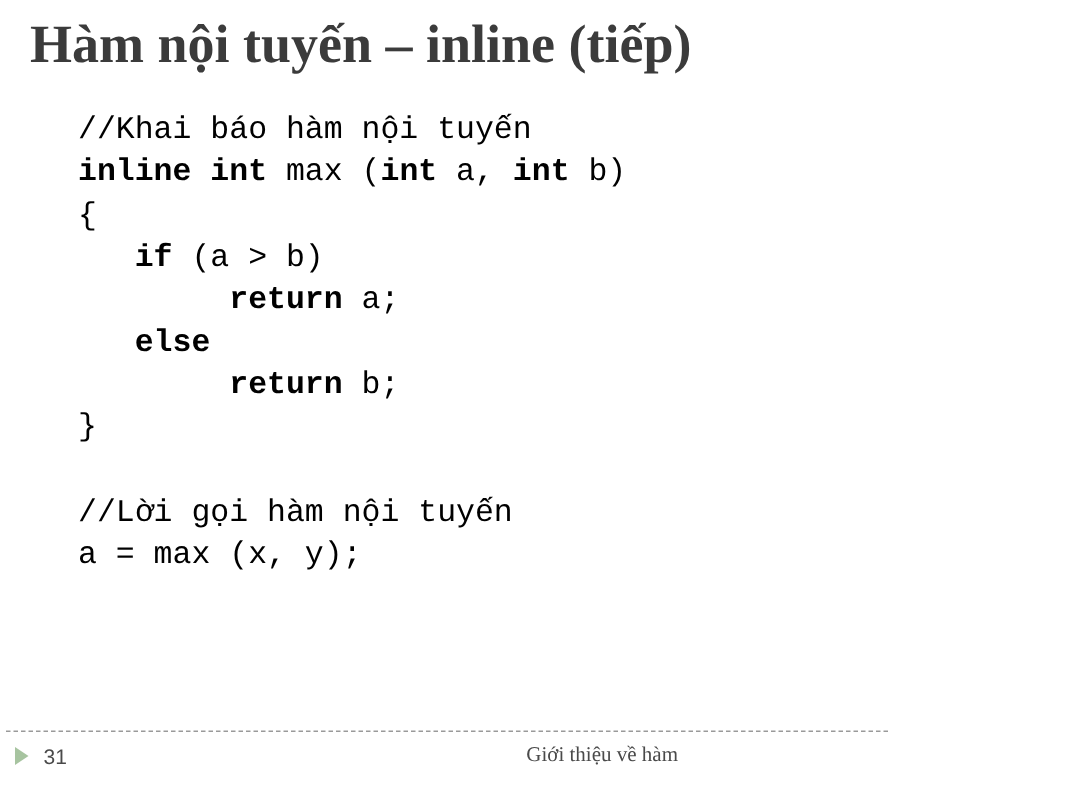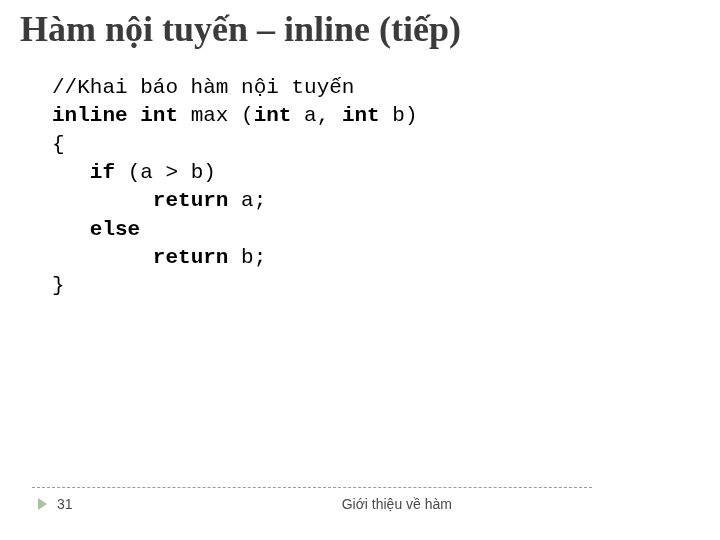--- a/index.html
+++ b/index.html
@@ -32,21 +32,21 @@
     white-space: pre;
     margin-left: 32px;
   }
   .code.second {
     margin-top: 28px;
   }
   .kw { font-weight: bold; }
 
   .footer {
     position: absolute;
-    left: 32px;
+    left: 4px;
     right: 20px;
     bottom: 28px;
   }
   .divider {
     border: none;
     border-top: 1px dashed #9a9a9a;
     margin: 0 0 8px 0;
   }
   .footer-row {
     display: flex;
@@ -58,38 +58,40 @@
   .bullet {
     width: 0; height: 0;
     border-top: 6px solid transparent;
     border-bottom: 6px solid transparent;
     border-left: 9px solid #a7c4a0;
     margin-right: 10px;
     margin-left: 6px;
   }
   .page-num { margin-right: 20px; }
   .footer-spacer { flex: 1; }
-  .footer-text { margin-right: 140px; }
+  .footer-text { margin-right: 140px; font-family: Liberation Serif, serif; }
 </style>
 </head>
 <body>
 
 <div class="slide">
 
   <h1 class="title">Hàm nội tuyến – inline (tiếp)</h1>
 
   <div class="code"><span>//Khai báo hàm nội tuyến</span>
 <span class="kw">inline int</span><span> max (</span><span class="kw">int</span><span> a, </span><span class="kw">int</span><span> b)</span>
 <span>{</span>
 <span>   </span><span class="kw">if</span><span> (a &gt; b)</span>
 <span>        </span><span class="kw">return</span><span> a;</span>
 <span>   </span><span class="kw">else</span>
 <span>        </span><span class="kw">return</span><span> b;</span>
 <span>}</span></div>
 
+  <div class="code second"><span>//Lời gọi hàm nội tuyến</span>
+<span>a = max (x, y);</span></div>
 
   <div class="footer">
     <hr class="divider">
     <div class="footer-row">
       <span class="bullet"></span>
       <span class="page-num">31</span>
       <span class="footer-spacer"></span>
       <span class="footer-text">Giới thiệu về hàm</span>
     </div>
   </div>

